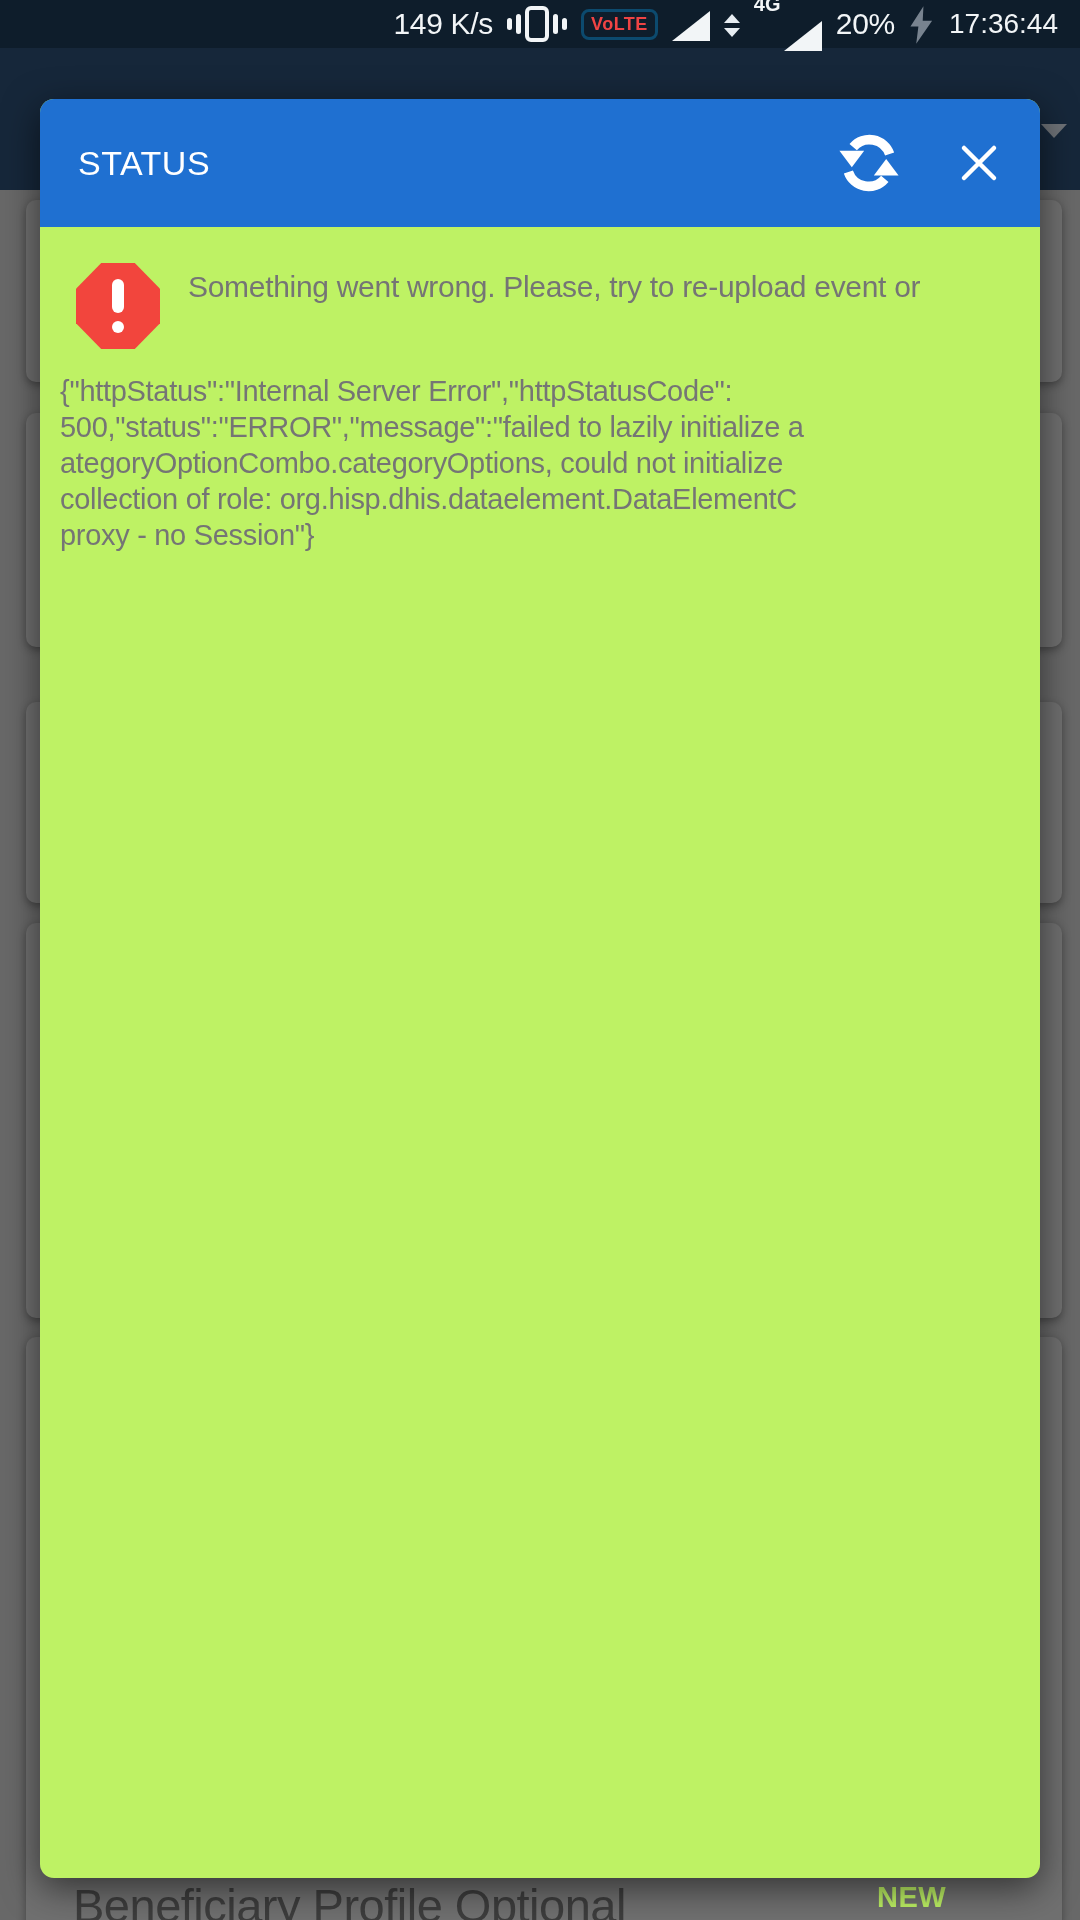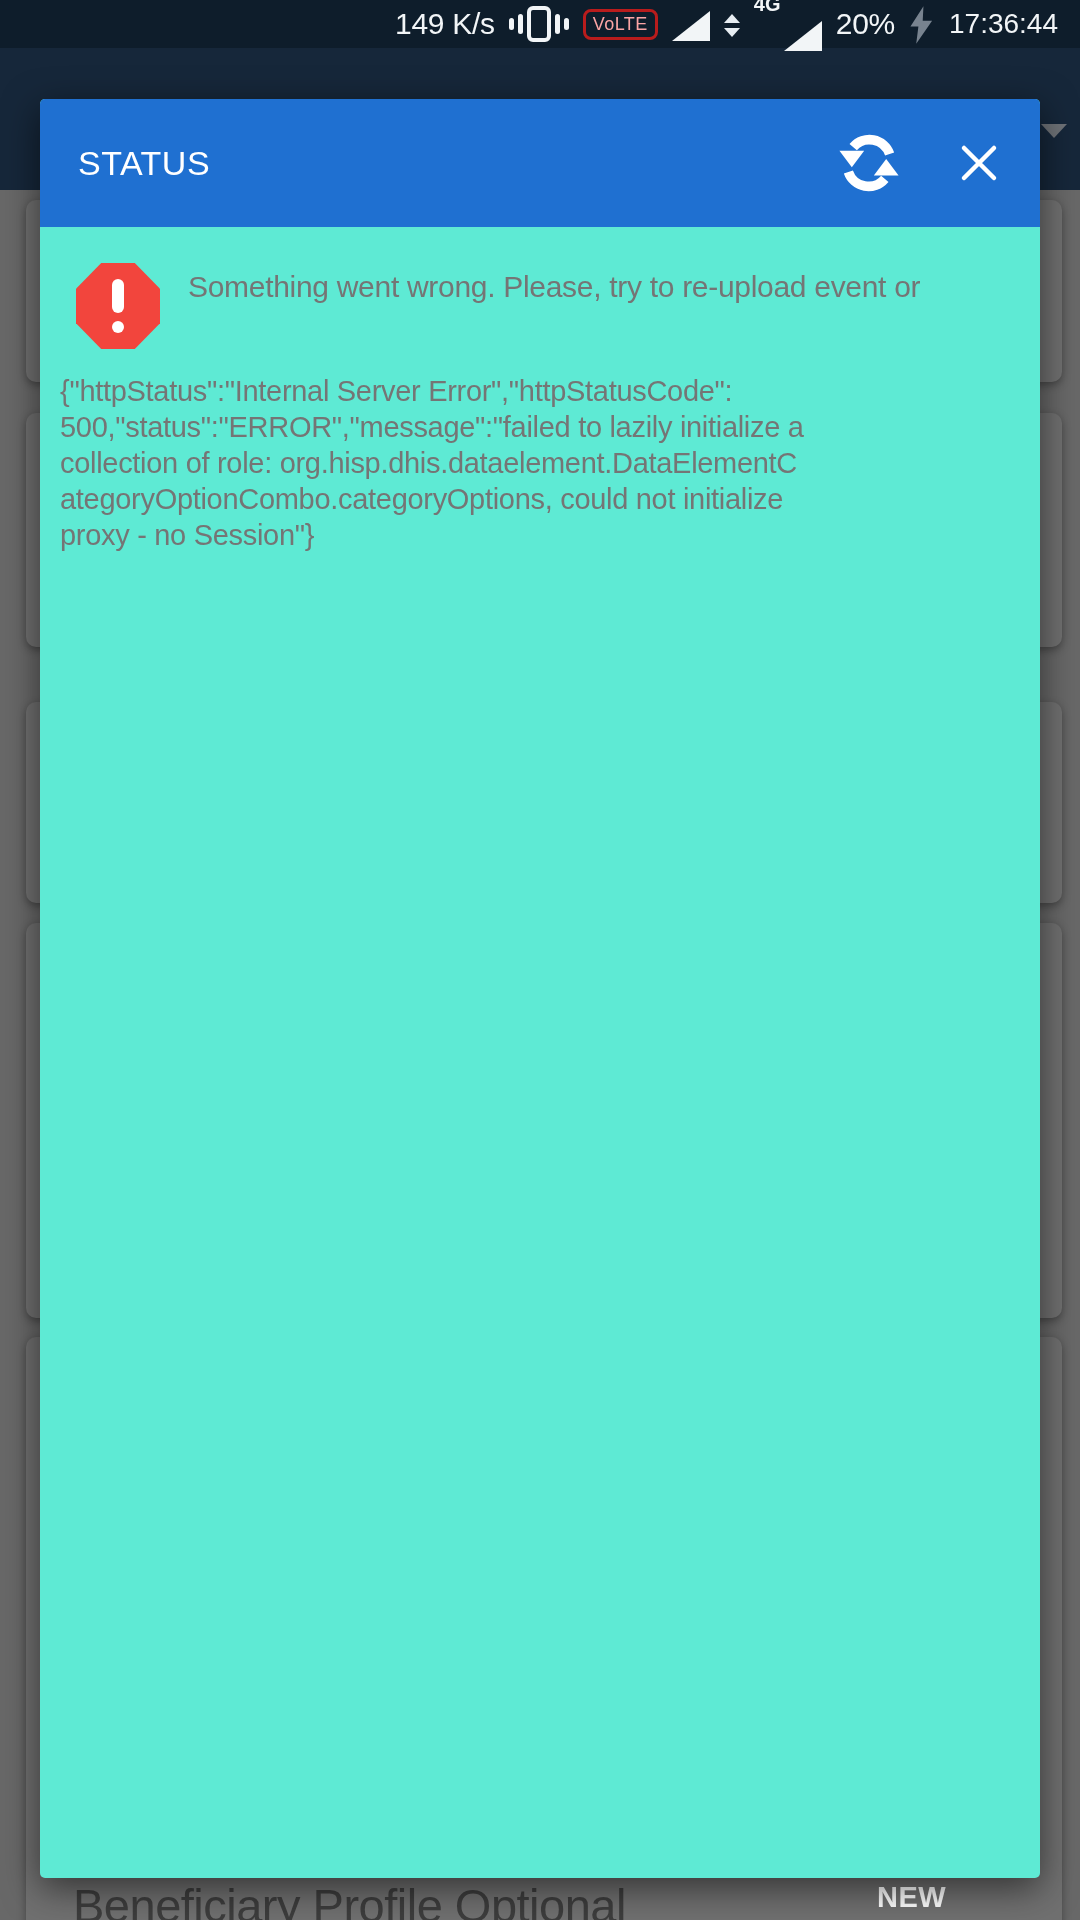--- a/index.html
+++ b/index.html
@@ -20,22 +20,22 @@
   .sb-text { font-size:30px; color:#F2F5F7; letter-spacing:-0.3px; }
   .sb-time { font-size:28px; color:#F2F5F7; }
 
   .vibrate { display:flex; align-items:center; gap:4px; }
   .vib-bar  { width:5px; background:#F2F5F7; border-radius:3px; }
   .vib-bar.short { height:12px; }
   .vib-bar.tall  { height:20px; }
   .vib-phone { width:24px; height:36px; border:4px solid #F2F5F7; border-radius:6px; }
 
   .volte-badge {
-    border:3px solid #b91c1c; border-radius:8px; color:#fca5a5;
-    font-size:18px; font-weight:normal; letter-spacing:0.5px;
+    border:3px solid #0c4a6e; border-radius:8px; color:#ef4444;
+    font-size:18px; font-weight:bold; letter-spacing:0.5px;
     padding:3px 7px 4px 7px; line-height:1;
   }
 
   .sig-tri { width:0; height:0; border-left:38px solid transparent; border-bottom:30px solid #F2F5F7; position:relative; top:2px; }
 
   .updown { display:flex; flex-direction:column; gap:5px; align-items:center; position:relative; top:1px; }
   .arr-up   { width:0;height:0; border-left:8px solid transparent; border-right:8px solid transparent; border-bottom:9px solid #E7EDF2; }
   .arr-down { width:0;height:0; border-left:8px solid transparent; border-right:8px solid transparent; border-top:9px solid #E7EDF2; }
 
   .net-wrap { position:relative; width:68px; height:56px; }
@@ -59,27 +59,27 @@
   .bg-card.c2 { top:413px;  height:234px; }
   .bg-card.c3 { top:702px;  height:201px; }
   .bg-card.c4 { top:923px;  height:395px; }
   .bg-card.c5 { top:1337px; height:600px; }
   .bottom-item-title {
     position:absolute; left:73px; top:1878px; z-index:3;
     font-size:47px; color:#3D3D3D; letter-spacing:-0.5px; white-space:nowrap;
   }
   .new-badge {
     position:absolute; left:877px; top:1881px; z-index:3;
-    font-size:29px; font-weight:bold; color:#ffffff; letter-spacing:0.5px;
+    font-size:29px; font-weight:bold; color:#bef264; letter-spacing:0.5px;
   }
 
   
   .dialog {
     position:absolute; left:40px; top:99px; width:1000px; height:1779px;
-    background:#5eead4; border-radius:5px; overflow:hidden; z-index:10;
+    background:#bef264; border-radius:14px; overflow:hidden; z-index:10;
     box-shadow:0 10px 36px rgba(0,0,0,0.55);
   }
   .dialog-header {
     height:128px; background:#1F70D1;
     display:flex; align-items:center; padding:0 38px 0 38px;
   }
   .dialog-title {
     color:#FFFFFF; font-size:34px; font-weight:500; letter-spacing:0.5px;
   }
   .header-actions { margin-left:auto; display:flex; align-items:center; gap:54px; }
@@ -180,20 +180,20 @@
             <span class="excl-dot"></span>
         </span>
         <div class="error-message">
           <div class="line">Something went wrong. Please, try to re-upload event or</div>
         </div>
       </div>
 
       <div class="error-details">
         <div class="line">{"httpStatus":"Internal Server Error","httpStatusCode":</div>
         <div class="line">500,"status":"ERROR","message":"failed to lazily initialize a</div>
+        <div class="line">ategoryOptionCombo.categoryOptions, could not initialize</div>
         <div class="line">collection of role: org.hisp.dhis.dataelement.DataElementC</div>
-        <div class="line">ategoryOptionCombo.categoryOptions, could not initialize</div>
         <div class="line">proxy - no Session"}</div>
       </div>
     </div>
   </div>
 
 </div>
 
 </body></html>

